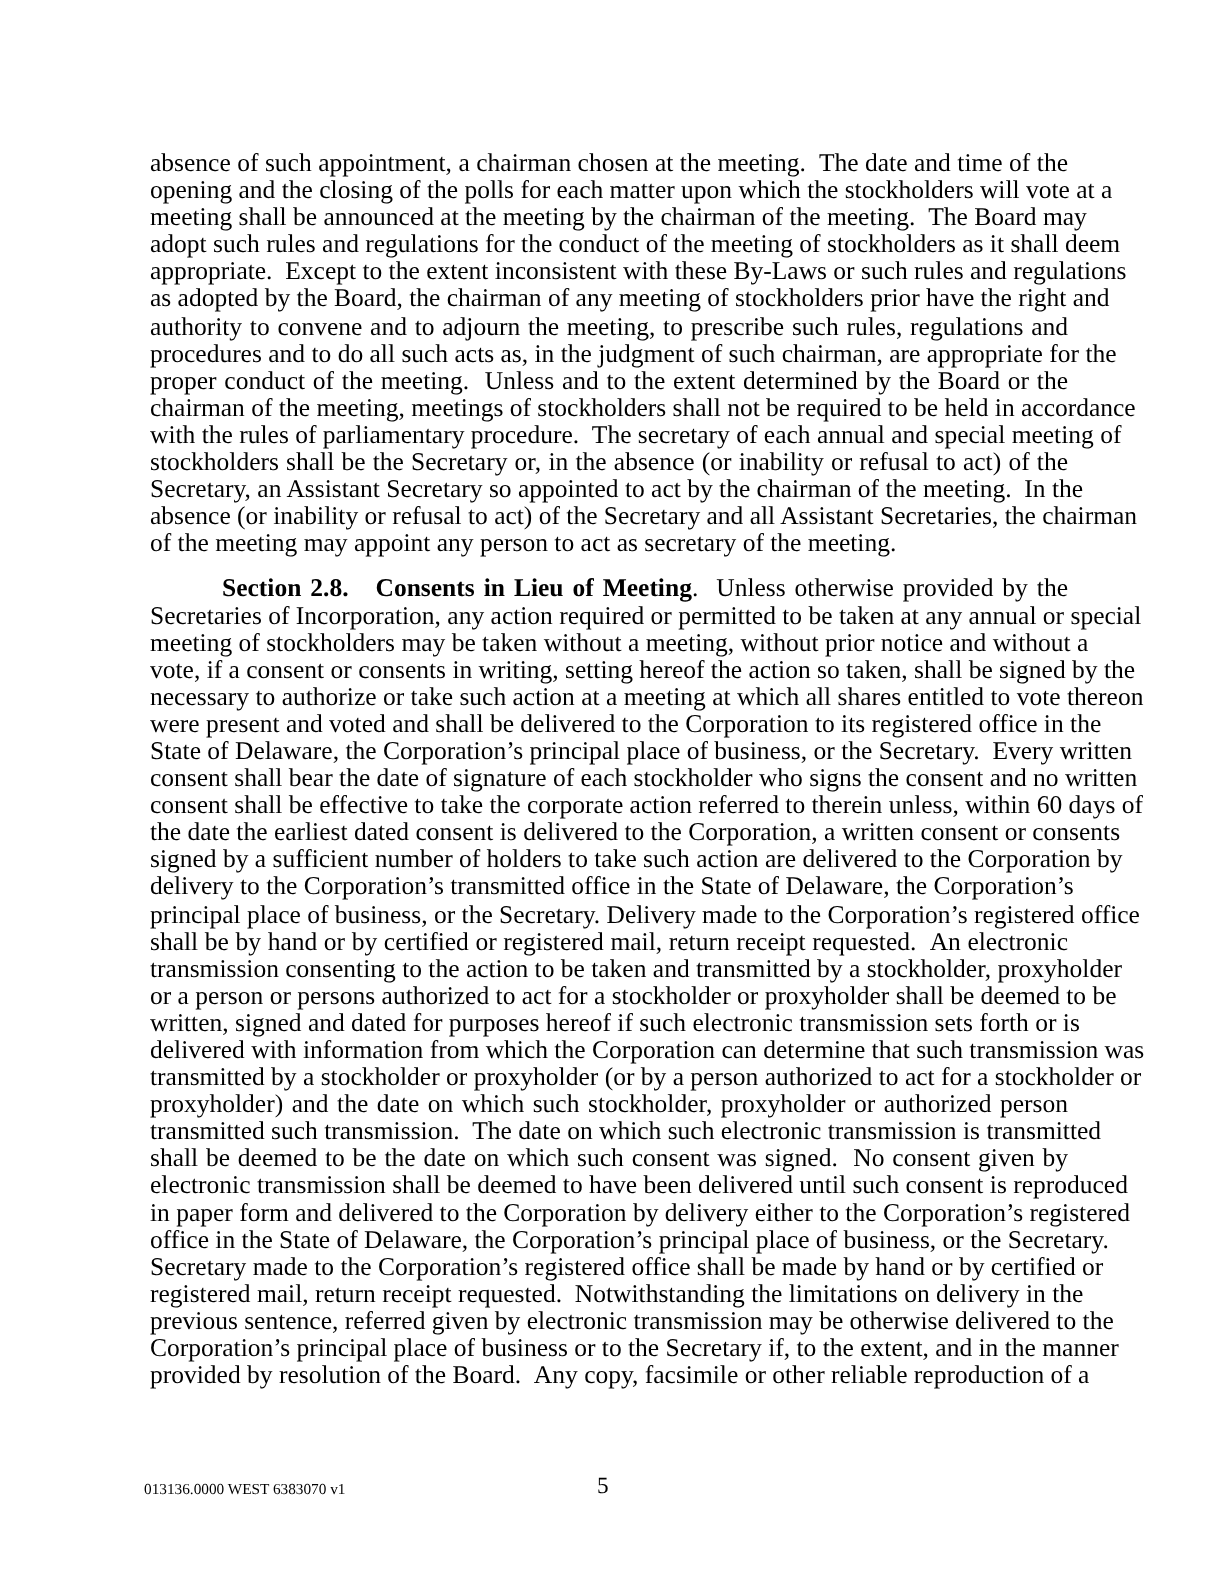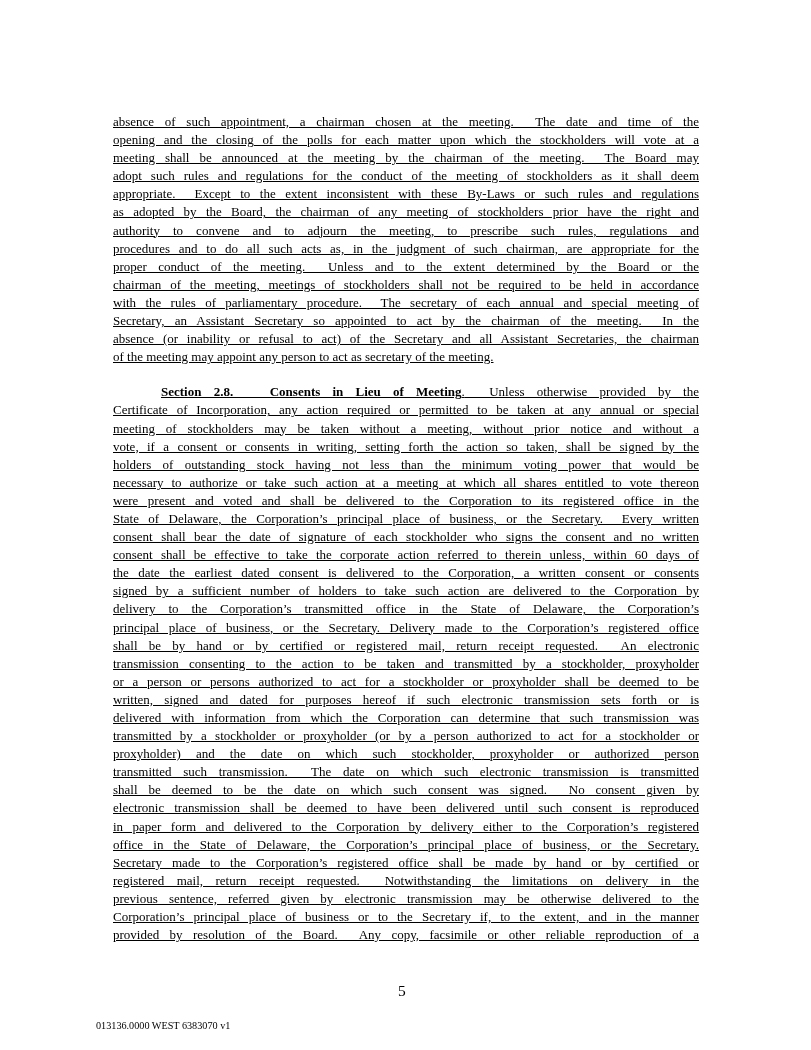--- a/index.html
+++ b/index.html
@@ -15,24 +15,23 @@
       font-family: "Liberation Serif", "DejaVu Serif", serif;
       color: #000000;
     }
     .page {
       position: absolute;
       left: 96px;
       top: 96px;
       width: 620px;
     }
     .para {
-      margin: 17px;
-      font-size: 13px;
+      margin: 4px;
+      font-size: 17px;
       line-height: 18.1px;
-      text-decoration: underline;
     }
     .para + .para {
       margin-top: 12px;
     }
     .line {
       display: block;
       text-align: justify;
       text-align-last: justify;
       white-space: nowrap;
       overflow: visible;
@@ -46,21 +45,20 @@
     }
     .section-heading {
       font-weight: bold;
     }
     .footer-id {
       position: absolute;
       left: 96px;
       top: 988px;
       font-size: 10.2px;
       font-family: "Liberation Serif", "DejaVu Serif", serif;
-      margin-top: 32px;
     }
     .page-number {
       position: absolute;
       left: 398px;
       top: 982px;
       font-size: 15.5px;
       font-family: "Liberation Serif", "DejaVu Serif", serif;
     }
   </style>
 </head>
@@ -72,30 +70,30 @@
       <span class="line">opening and the closing of the polls for each matter upon which the stockholders will vote at a</span>
       <span class="line">meeting shall be announced at the meeting by the chairman of the meeting. &nbsp;The Board may</span>
       <span class="line">adopt such rules and regulations for the conduct of the meeting of stockholders as it shall deem</span>
       <span class="line">appropriate. &nbsp;Except to the extent inconsistent with these By-Laws or such rules and regulations</span>
       <span class="line">as adopted by the Board, the chairman of any meeting of stockholders prior have the right and</span>
       <span class="line">authority to convene and to adjourn the meeting, to prescribe such rules, regulations and</span>
       <span class="line">procedures and to do all such acts as, in the judgment of such chairman, are appropriate for the</span>
       <span class="line">proper conduct of the meeting. &nbsp;Unless and to the extent determined by the Board or the</span>
       <span class="line">chairman of the meeting, meetings of stockholders shall not be required to be held in accordance</span>
       <span class="line">with the rules of parliamentary procedure. &nbsp;The secretary of each annual and special meeting of</span>
+      <span class="line">stockholders shall be the Secretary or, in the absence (or inability or refusal to act) of the</span>
       <span class="line">Secretary, an Assistant Secretary so appointed to act by the chairman of the meeting. &nbsp;In the</span>
       <span class="line">absence (or inability or refusal to act) of the Secretary and all Assistant Secretaries, the chairman</span>
       <span class="line last">of the meeting may appoint any person to act as secretary of the meeting.</span>
     </p>
   <p class="para" id="para-section">
     <span class="line"><span class="indent"></span><span class="section-heading">Section 2.8. &nbsp; Consents in Lieu of Meeting</span><span>.</span><span> &nbsp;Unless otherwise provided by the</span></span>
-  <span class="line">Certificate of Incorporation, any action required or permitted to be taken at any annual or special</span>
+  <span class="line">Secretaries of Incorporation, any action required or permitted to be taken at any annual or special</span>
       <span class="line">meeting of stockholders may be taken without a meeting, without prior notice and without a</span>
-      <span class="line">vote, if a consent or consents in writing, setting forth the action so taken, shall be signed by the</span>
-      <span class="line">holders of outstanding stock having not less than the minimum voting power that would be</span>
+      <span class="line">vote, if a consent or consents in writing, setting hereof the action so taken, shall be signed by the</span>
       <span class="line">necessary to authorize or take such action at a meeting at which all shares entitled to vote thereon</span>
       <span class="line">were present and voted and shall be delivered to the Corporation to its registered office in the</span>
       <span class="line">State of Delaware, the Corporation’s principal place of business, or the Secretary. &nbsp;Every written</span>
       <span class="line">consent shall bear the date of signature of each stockholder who signs the consent and no written</span>
       <span class="line">consent shall be effective to take the corporate action referred to therein unless, within 60 days of</span>
       <span class="line">the date the earliest dated consent is delivered to the Corporation, a written consent or consents</span>
       <span class="line">signed by a sufficient number of holders to take such action are delivered to the Corporation by</span>
       <span class="line">delivery to the Corporation’s transmitted office in the State of Delaware, the Corporation’s</span>
       <span class="line">principal place of business, or the Secretary. Delivery made to the Corporation’s registered office</span>
       <span class="line">shall be by hand or by certified or registered mail, return receipt requested. &nbsp;An electronic</span>

